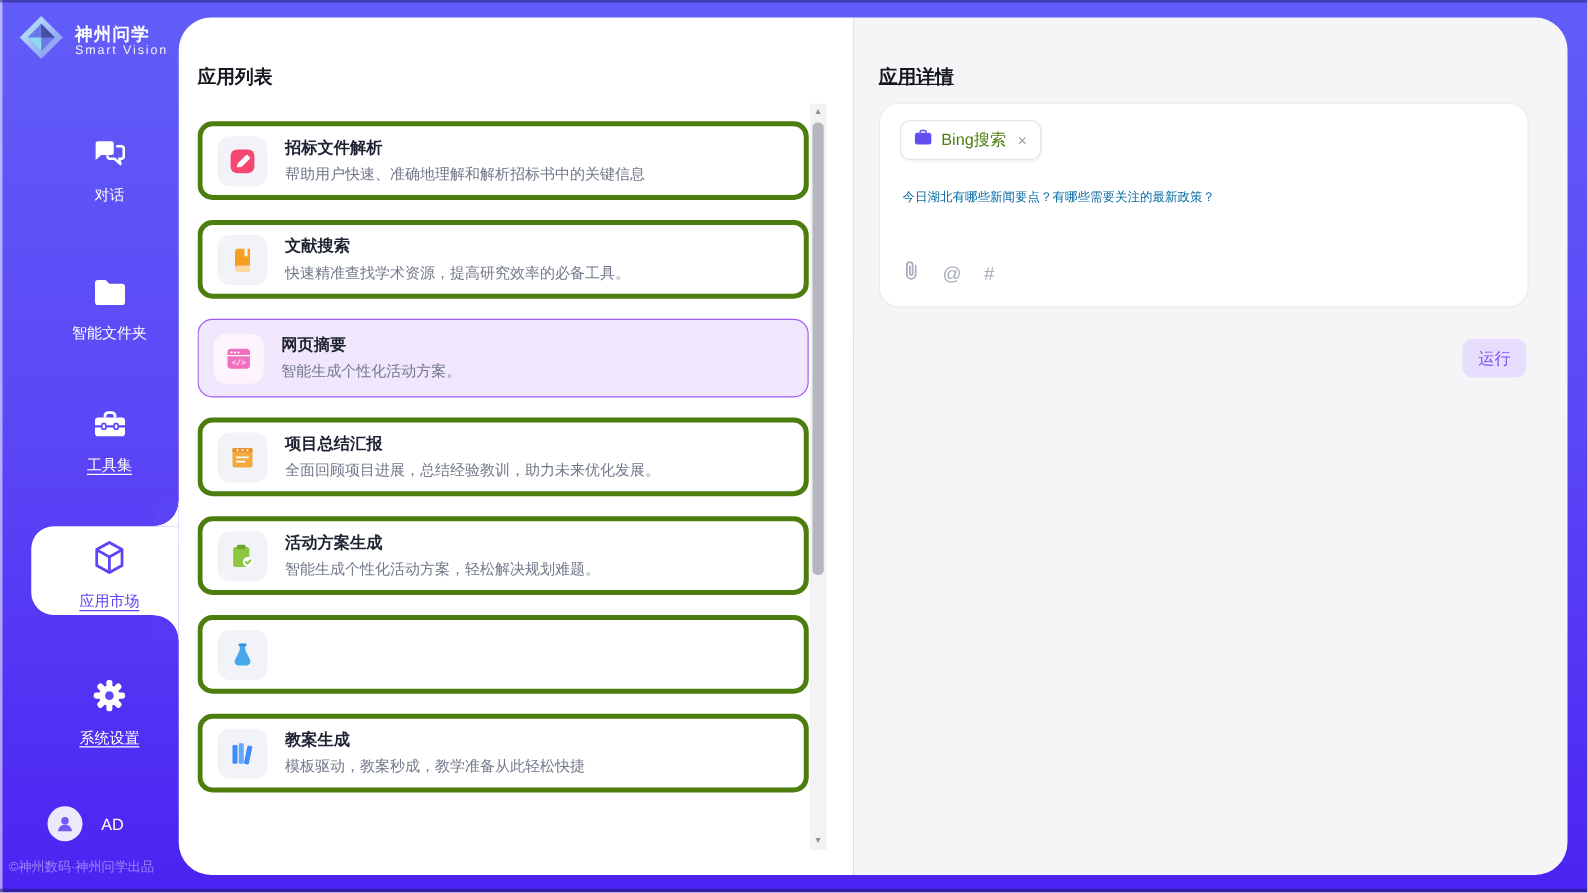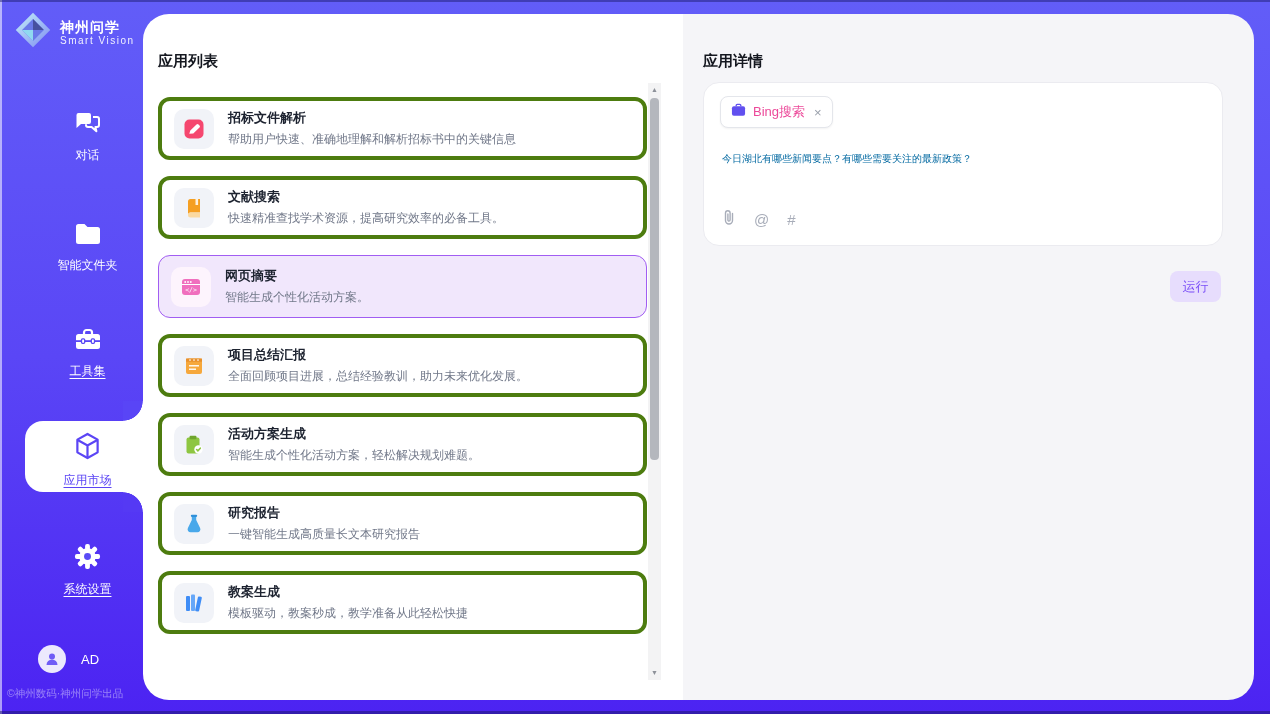--- a/index.html
+++ b/index.html
@@ -42,25 +42,25 @@
   .card.selected .app-icon{background:#fdf4fd;}
   .card-name{font-size:13px;font-weight:bold;color:#1d2330;margin-bottom:4px;}
   .card-desc{font-size:12px;color:#717889;}
   .scrollbar{position:absolute;left:505px;top:69px;width:13px;height:597px;background:#f3f3f4;}
   .sb-arrow{position:absolute;left:0;width:13px;height:12px;color:#8d9199;font-size:7px;text-align:center;line-height:12px;cursor:pointer;}
   .sb-up{top:1px;} .sb-down{bottom:1px;}
   .sb-thumb{position:absolute;left:2px;top:15px;width:9px;height:362px;background:#b4b7bd;border-radius:4px;cursor:pointer;}
 
   
   .panel-detail{position:absolute;left:683px;top:14px;width:571px;height:686px;background:#f5f5f8;border-radius:0 26px 26px 0;}
-  .detail-title{position:absolute;left:20px;top:38px;font-size:15px;font-weight:bold;color:#14171f;}
+  .detail-title{position:absolute;left:20px;top:38px;font-size:15px;font-weight:bold;color:#14171f;text-decoration:underline;}
   .detail-card{position:absolute;left:20px;top:68px;width:520px;height:164px;background:#fff;border:1px solid #ebebf0;border-radius:16px;box-sizing:border-box;}
   .tool-tag{position:absolute;left:16px;top:13px;height:30px;display:inline-flex;align-items:center;gap:7px;
     padding:0 10px;border:1px solid #e4e6eb;border-radius:8px;background:#fff;box-shadow:0 1px 2px rgba(0,0,0,.05);cursor:pointer;}
-  .tag-label{font-size:13px;color:#ec4899;}
+  .tag-label{font-size:13px;color:#4d7c0f;}
   .tag-close{font-size:13px;color:#9aa0ab;margin-left:2px;cursor:pointer;}
   .query-text{position:absolute;left:18px;top:66px;right:22px;font-size:10px;color:#0369a1;line-height:19px;cursor:text;}
   .attach-row{position:absolute;left:18px;bottom:15px;display:flex;align-items:center;gap:18px;color:#a8adb9;}
   .attach-row .glyph{font-size:15px;cursor:pointer;}
   .run-btn{position:absolute;left:487px;top:257px;width:51px;height:31px;background:#e7ddfd;color:#7b4ff7;
     font-size:13px;border:none;border-radius:8px;display:flex;align-items:center;justify-content:center;cursor:pointer;}
 </style>
 </head>
 <body>
 
@@ -248,24 +248,20 @@
         </div>
       </div>
 
       <div class="card">
         <span class="app-icon">
           <svg width="22" height="22" viewBox="0 0 22 22">
             <path d="M8.8 3h4.4v4l3.9 8a3 3 0 0 1-2.7 4.3H7.6A3 3 0 0 1 4.9 15l3.9-8z" fill="#49a8ea"></path>
             <rect x="7.8" y="1.7" width="6.4" height="2.2" rx="1.1" fill="#2f8fd9"></rect>
           </svg>
         </span>
-        <div>
-          <div class="card-name">研究报告</div>
-          <div class="card-desc">一键智能生成高质量长文本研究报告</div>
-        </div>
       </div>
 
       <div class="card">
         <span class="app-icon">
           <svg width="22" height="22" viewBox="0 0 22 22">
             <rect x="3" y="4" width="4" height="15" rx="1" fill="#3f8df6"></rect>
             <rect x="8" y="2.5" width="4" height="16.5" rx="1" fill="#66a7f8"></rect>
             <rect x="13.5" y="4.5" width="4" height="15" rx="1" fill="#3f8df6" transform="rotate(12 15.5 12)"></rect>
           </svg>
         </span>

